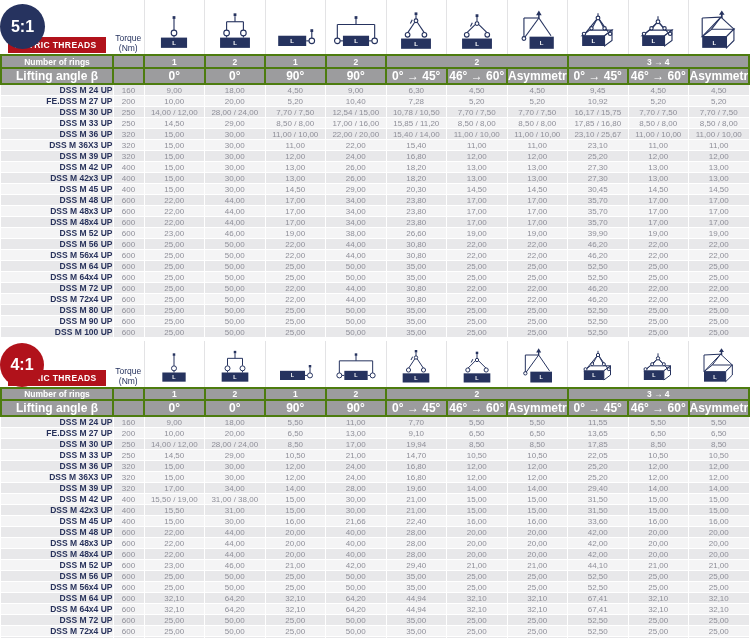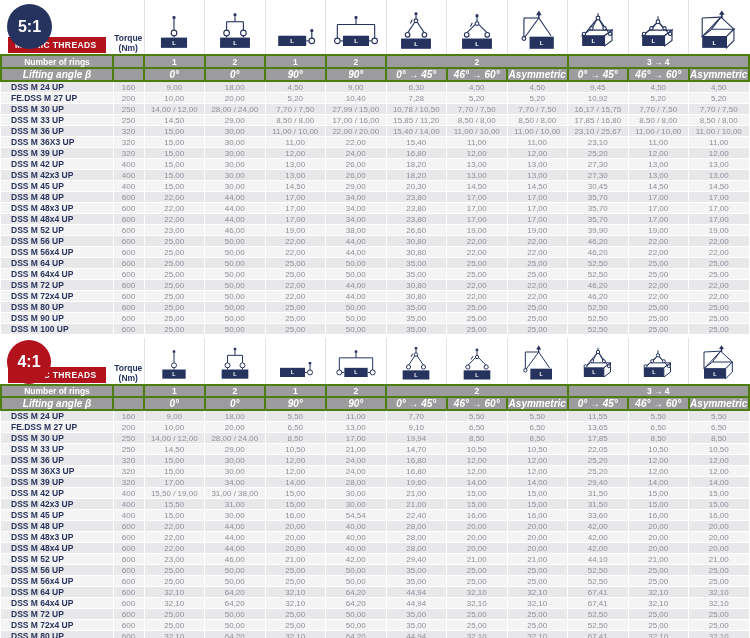--- a/index.html
+++ b/index.html
@@ -1,43 +1,43 @@
 <!DOCTYPE html>
 <html><head>
 <meta charset="utf-8">
 <style>
   html,body{margin:0;padding:0;}
   body{width:750px;height:638px;background:#fff;font-family:"Liberation Sans",sans-serif;overflow:hidden;}
   .section{position:relative;width:750px;}
   .section.s1{margin-top:3px;}
-  .badge{position:absolute;left:7px;top:4px;width:45px;height:45px;border-radius:50%;
+  .badge{position:absolute;left:0;top:4px;width:45px;height:45px;border-radius:50%;
          color:#fff;font-weight:bold;font-size:16px;display:flex;align-items:center;justify-content:center;z-index:2;text-align:center;}
   .s1 .badge{top:2px;width:44px;height:44px;}
   table{width:750px;border-collapse:collapse;table-layout:fixed;}
   col.c-name{width:112px;} col.c-torque{width:31px;}
   
   tr.icons td{vertical-align:bottom;background:#fff;padding:0;}
   .s0 tr.icons{height:55px;} .s1 tr.icons{height:47px;}
   td.icon-cell{text-align:center;border-left:1px solid #e3e3e5;padding-bottom:1px;}
   .s1 td.icon-cell svg{width:50px;height:39px;}
   .metric-chip{display:inline-block;background:#b1121b;color:#fff;font-size:8.5px;font-weight:bold;
                letter-spacing:.4px;padding:3px 9px 3px 7px;margin:0 0 1px 7px;white-space:nowrap;}
-  td.torque-head{color:#26335f;font-weight:bold;font-size:8.5px;text-align:center;line-height:1.15;padding-bottom:2px;}
+  td.torque-head{color:#26335f;font-weight:normal;font-size:8.5px;text-align:center;line-height:1.15;padding-bottom:2px;}
   
   tr.gray td{background:#9c9c9e;color:#fff;font-weight:bold;text-align:center;
              border:2px solid #4d7c0f;padding:0;white-space:nowrap;overflow:hidden;}
-  tr.rings{height:13px;font-size:8.5px;} tr.angle{height:13px;font-size:10px;font-style:italic;}
+  tr.rings{height:13px;font-size:8.5px;} tr.angle{height:13px;font-size:12px;}
   .s1 tr.rings{height:12px;} .s1 tr.angle{height:12px;}
   
   tbody td{border-right:1px solid #fff;border-bottom:1px solid #fff;text-align:center;
            color:#8f8f99;font-size:8px;padding:0;white-space:nowrap;overflow:hidden;}
   .s0 tbody tr{height:10.9px;} .s1 tbody tr{height:10.1px;}
   tbody tr:nth-child(odd) td{background:#e8e8ea;}
   tbody tr:nth-child(even) td{background:#f4f4f5;}
-  td.name{text-align:left;padding-left:10px;color:#29335c;font-weight:bold;font-size:8.5px;}
+  td.name{text-align:right;padding-left:10px;color:#29335c;font-weight:bold;font-size:8.5px;}
   svg{display:inline-block;vertical-align:bottom;}
 </style>
 </head>
 <body>
 
 <div class="section s0">
   <div class="badge" style="background: rgb(38, 51, 95);">5:1</div>
   <table>
     <colgroup>
         <col class="c-name">
@@ -233,21 +233,21 @@
           <td>10,92</td>
           <td>5,20</td>
           <td>5,20</td>
         </tr>
         <tr>
           <td class="name">DSS M 30 UP</td>
           <td>250</td>
           <td>14,00 / 12,00</td>
           <td>28,00 / 24,00</td>
           <td>7,70 / 7,50</td>
-          <td>27,99 / 15,00</td>
+          <td>12,54 / 15,00</td>
           <td>10,78 / 10,50</td>
           <td>7,70 / 7,50</td>
           <td>7,70 / 7,50</td>
           <td>16,17 / 15,75</td>
           <td>7,70 / 7,50</td>
           <td>7,70 / 7,50</td>
         </tr>
         <tr>
           <td class="name">DSS M 33 UP</td>
           <td>250</td>
@@ -827,21 +827,21 @@
           <td>31,50</td>
           <td>15,00</td>
           <td>15,00</td>
         </tr>
         <tr>
           <td class="name">DSS M 45 UP</td>
           <td>400</td>
           <td>15,00</td>
           <td>30,00</td>
           <td>16,00</td>
-          <td>54,54</td>
+          <td>21,66</td>
           <td>22,40</td>
           <td>16,00</td>
           <td>16,00</td>
           <td>33,60</td>
           <td>16,00</td>
           <td>16,00</td>
         </tr>
         <tr>
           <td class="name">DSS M 48 UP</td>
           <td>600</td>

